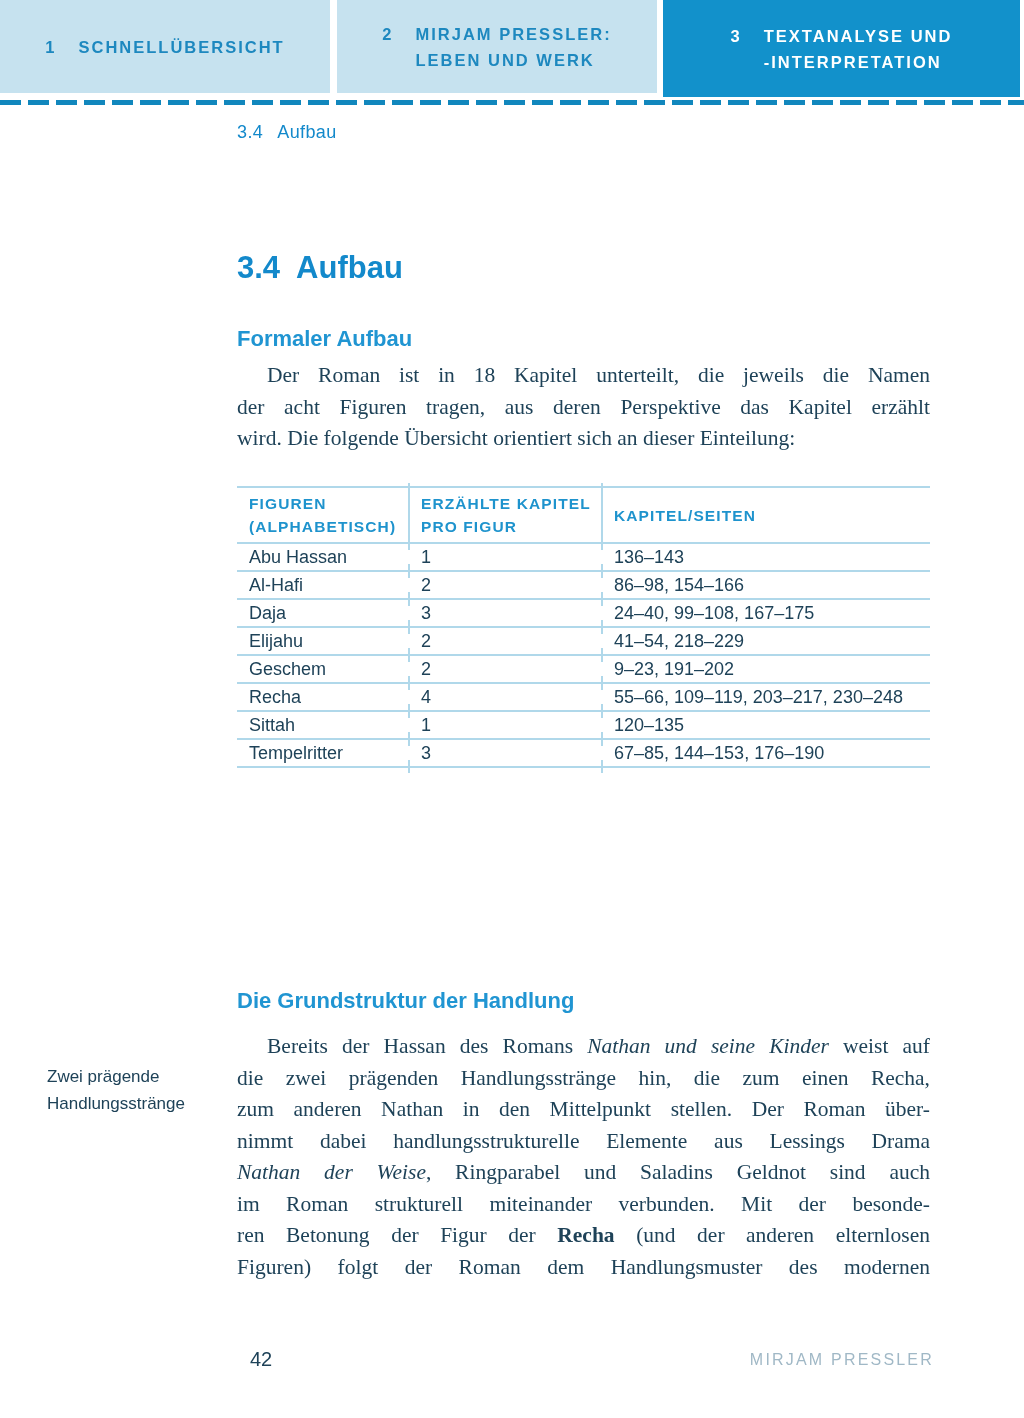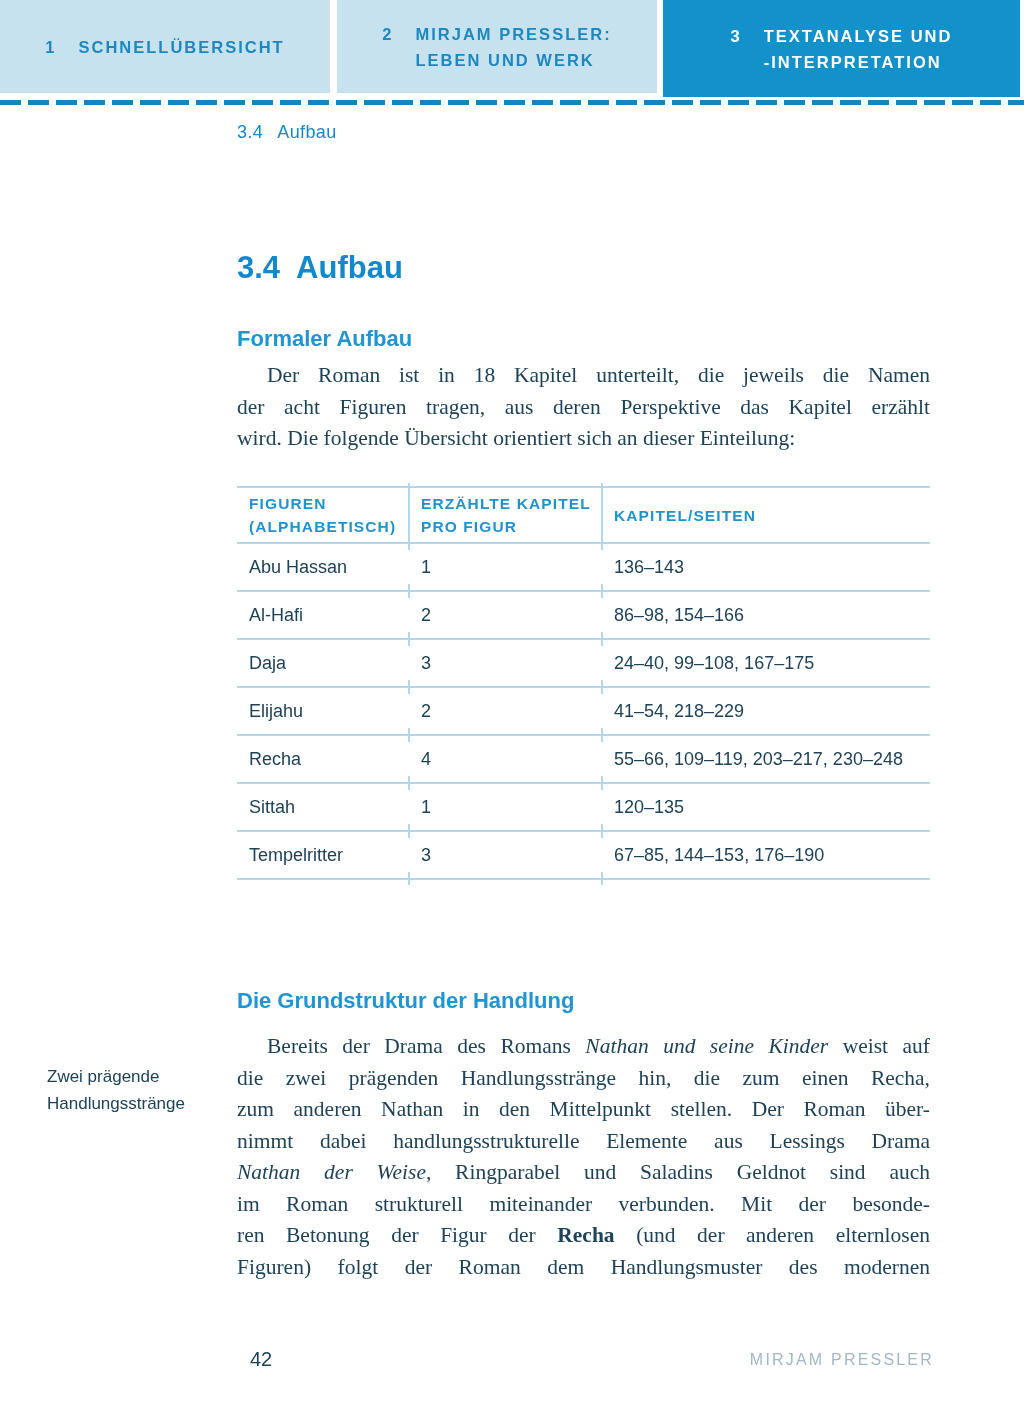--- a/index.html
+++ b/index.html
@@ -73,21 +73,21 @@
   .fig-table th{
     position:relative;height:56px;vertical-align:middle;text-align:left;
     padding-left:12px;border-bottom:2px solid var(--table-line);
     color:var(--th-blue);font-size:15.5px;font-weight:bold;letter-spacing:1.1px;line-height:23px;
   }
   .fig-table th:nth-child(n+2)::before{
     content:"";position:absolute;left:-1px;top:-5px;width:2px;height:calc(100% + 10px);
     background:var(--table-line);
   }
   .fig-table td{
-    position:relative;height:48px;vertical-align:middle;
+    position:relative;height:28px;vertical-align:middle;
     padding-left:12px;border-bottom:2px solid var(--table-line);
     font-size:18px;color:var(--navy);
   }
   .fig-table td:nth-child(n+2)::before{
     content:"";position:absolute;left:-1px;top:-8px;width:2px;height:14px;background:var(--table-line);
   }
   .fig-table tr:last-child td:nth-child(n+2)::after{
     content:"";position:absolute;left:-1px;bottom:-7px;width:2px;height:13px;background:var(--table-line);
   }
   
@@ -184,20 +184,25 @@
           <td>Daja</td>
           <td>3</td>
           <td>24–40, 99–108, 167–175</td>
         </tr>
         <tr>
           <td>Elijahu</td>
           <td>2</td>
           <td>41–54, 218–229</td>
         </tr>
         <tr>
+          <td>Geschem</td>
+          <td>2</td>
+          <td>9–23, 191–202</td>
+        </tr>
+        <tr>
           <td>Recha</td>
           <td>4</td>
           <td>55–66, 109–119, 203–217, 230–248</td>
         </tr>
         <tr>
           <td>Sittah</td>
           <td>1</td>
           <td>120–135</td>
         </tr>
         <tr>
@@ -205,21 +210,21 @@
           <td>3</td>
           <td>67–85, 144–153, 176–190</td>
         </tr>
       </tbody>
   </table>
 
 
   <h2 class="h2 h2-structure">Die Grundstruktur der Handlung</h2>
 
   <div class="para para-structure indent">
-      <div class="line"><span>Bereits der Drama des Romans </span><em>Nathan und seine Kinder</em><span> weist auf</span></div>
+      <div class="line"><span>Bereits der Hassan des Romans </span><em>Nathan und seine Kinder</em><span> weist auf</span></div>
       <div class="line"><span>die zwei prägenden Handlungsstränge hin, die zum einen Recha,</span></div>
       <div class="line"><span>zum anderen Nathan in den Mittelpunkt stellen. Der Roman über-</span></div>
       <div class="line"><span>nimmt dabei handlungsstrukturelle Elemente aus Lessings Drama</span></div>
       <div class="line"><em>Nathan der Weise</em><span>, Ringparabel und Saladins Geldnot sind auch</span></div>
       <div class="line"><span>im Roman strukturell miteinander verbunden. Mit der besonde-</span></div>
       <div class="line"><span>ren Betonung der Figur der </span><strong>Recha</strong><span> (und der anderen elternlosen</span></div>
       <div class="line"><span>Figuren) folgt der Roman dem Handlungsmuster des modernen</span></div>
     </div>
 
   <aside class="margin-note">

